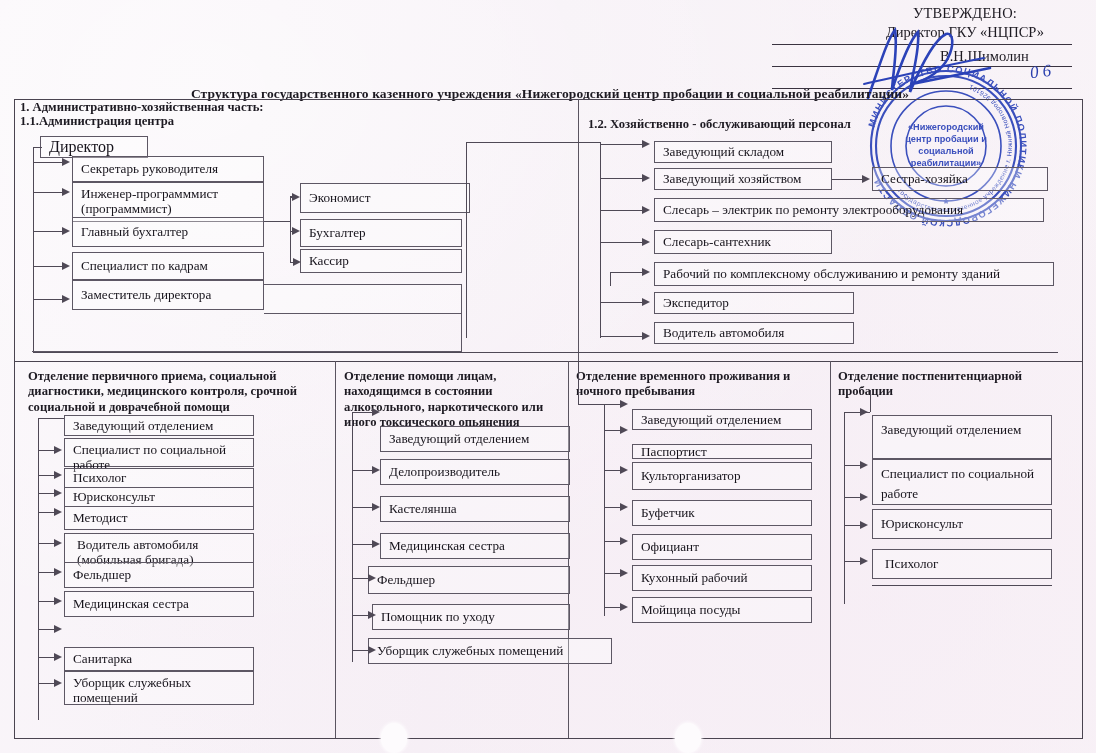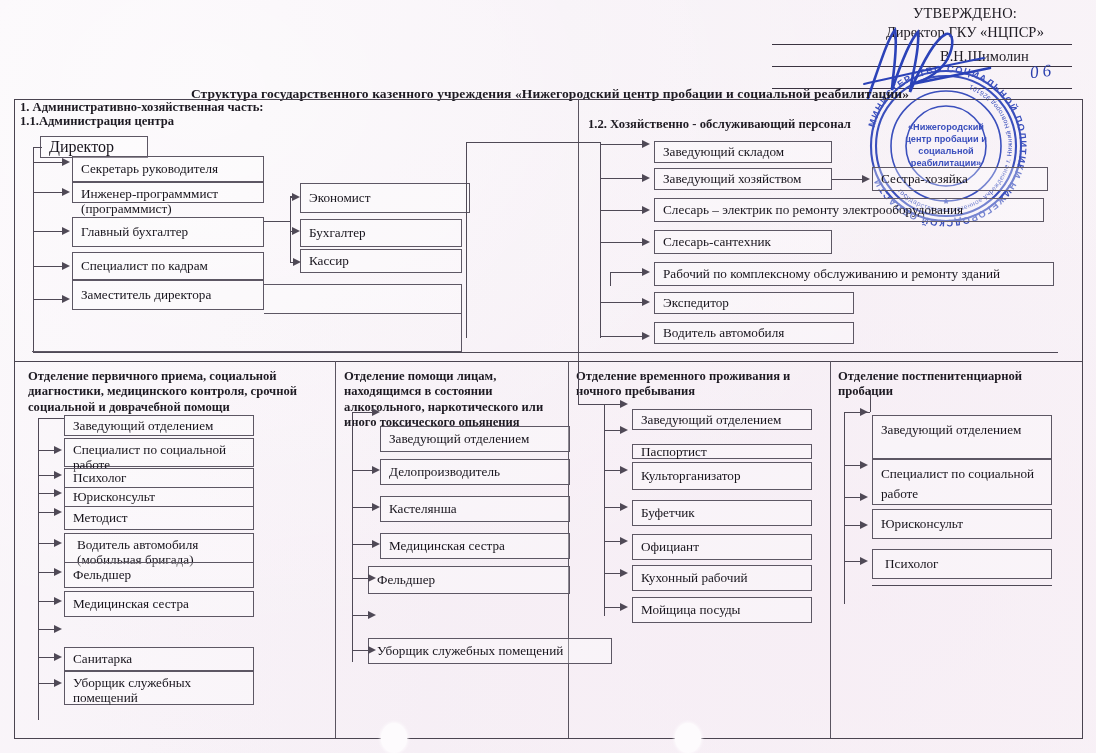--- a/index.html
+++ b/index.html
@@ -168,21 +168,21 @@
   <div class="sec-h" style="left:20px;top:114px;width:420px">1.1.Администрация  центра</div>
   <div class="sec-h" style="left:588px;top:117px;width:400px">1.2.  Хозяйственно - обслуживающий персонал</div>
 
   <div class="node" style="left:40px;top:136px;width:108px;height:22px;font-size:16px">Директор</div>
 
   <div class="spine" style="left:33px;top:147px;height:205px"></div>
   <div class="hbar" style="left:33px;top:147px;width:9px"></div>
   <div class="hbar" style="left:33px;top:352px;width:1025px"></div>
 
   <div class="node" style="left:72px;top:156px;width:192px;height:26px">Секретарь руководителя</div>
-  <div class="node tall" style="left:72px;top:182px;width:192px;height:21px;line-height:1.12">Инженер-программмист (программмист)</div>
+  <div class="node tall" style="left:72px;top:182px;width:192px;height:40px;line-height:1.12">Инженер-программмист (программмист)</div>
   <div class="node" style="left:72px;top:217px;width:192px;height:30px">Главный бухгалтер</div>
   <div class="node" style="left:72px;top:252px;width:192px;height:28px">Специалист по кадрам</div>
   <div class="node" style="left:72px;top:280px;width:192px;height:30px">Заместитель директора</div>
 
   <div class="hbar" style="left:33px;top:162px;width:31px"></div>
     <div class="arrow" style="left:62px;top:157.5px"></div>
   <div class="hbar" style="left:33px;top:192px;width:31px"></div>
     <div class="arrow" style="left:62px;top:187.5px"></div>
   <div class="hbar" style="left:33px;top:231px;width:31px"></div>
     <div class="arrow" style="left:62px;top:226.5px"></div>
@@ -280,20 +280,21 @@
     <div class="arrow" style="left:54px;top:678.5px"></div>
 
   <div class="sec-h" style="left:344px;top:369px;width:226px">Отделение помощи лицам, находящимся в состоянии алкогольного, наркотического или иного токсического опьянения</div>
   <div class="spine" style="left:352px;top:412px;height:250px"></div>
 
   <div class="node" style="left:380px;top:426px;width:190px;height:26px">Заведующий отделением</div>
   <div class="node" style="left:380px;top:459px;width:190px;height:26px">Делопроизводитель</div>
   <div class="node" style="left:380px;top:496px;width:190px;height:26px">Кастелянша</div>
   <div class="node" style="left:380px;top:533px;width:190px;height:26px">Медицинская сестра</div>
   <div class="node" style="left:368px;top:566px;width:202px;height:28px">Фельдшер</div>
+  <div class="node" style="left:372px;top:604px;width:198px;height:26px">Помощник по уходу</div>
   <div class="node" style="left:368px;top:638px;width:244px;height:26px">Уборщик служебных помещений</div>
 
   <div class="hbar" style="left:352px;top:412px;width:22px"></div>
     <div class="arrow" style="left:372px;top:407.5px"></div>
   <div class="hbar" style="left:352px;top:470px;width:22px"></div>
     <div class="arrow" style="left:372px;top:465.5px"></div>
   <div class="hbar" style="left:352px;top:507px;width:22px"></div>
     <div class="arrow" style="left:372px;top:502.5px"></div>
   <div class="hbar" style="left:352px;top:544px;width:22px"></div>
     <div class="arrow" style="left:372px;top:539.5px"></div>

